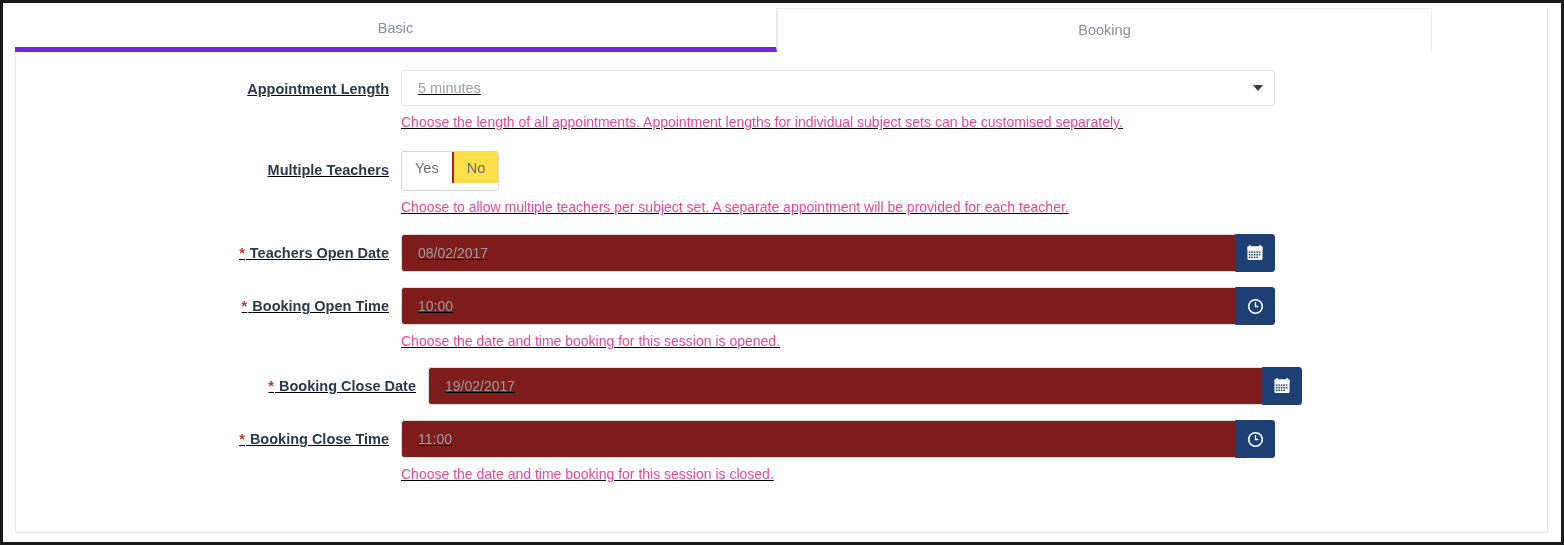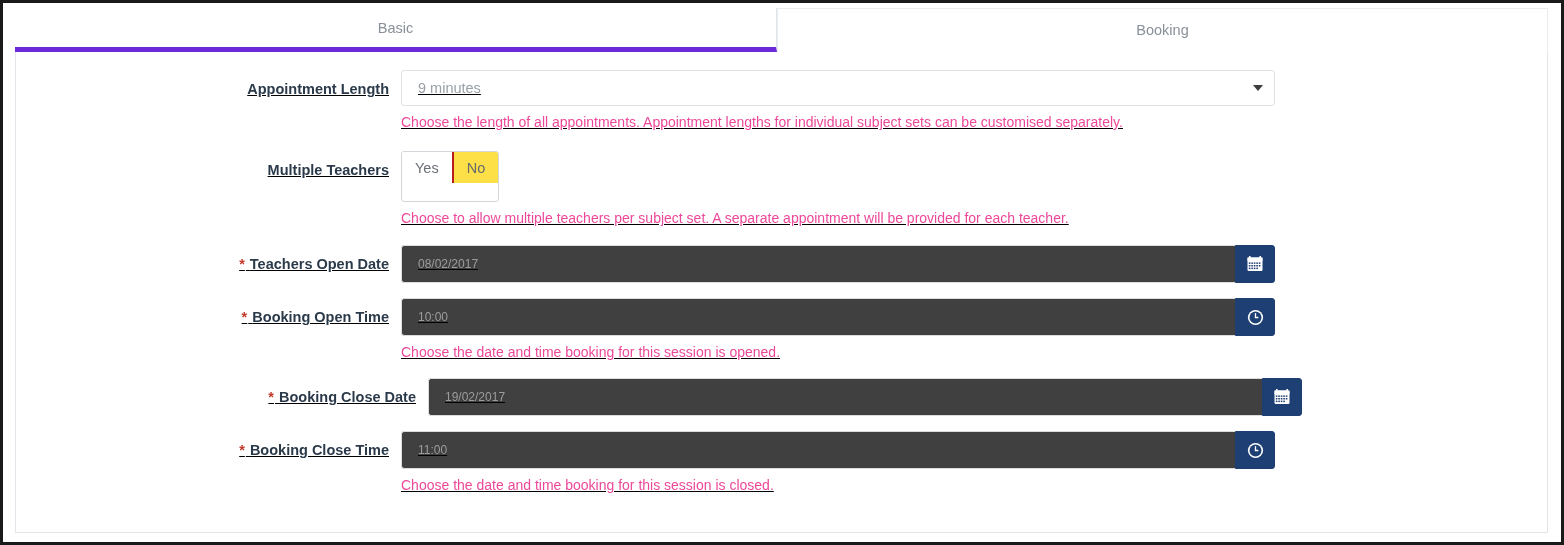--- a/index.html
+++ b/index.html
@@ -60,21 +60,21 @@
     background: #ffffff;
     cursor: pointer;
     user-select: none;
   }
   .tab-basic {
     width: 762px;
     border-bottom: 5px solid #6d28d9;
     border-right: 1px solid #e2e6ea;
   }
   .tab-booking {
-    width: 771px;
+    width: 655px;
     border-top: 1px solid #e8ecef;
     border-left: 1px solid #e8ecef;
     border-right: 1px solid #e8ecef;
     border-bottom: 1px solid transparent;
     background: #ffffff;
     position: relative;
     z-index: 3;
   }
 
   
@@ -146,21 +146,21 @@
     color: #ec4899;
     padding-left: 0px;
     margin-top: 8px;
     line-height: 17px;
     white-space: nowrap;
   }
 
   
   .btn-group {
     display: inline-flex;
-    height: 51px;
+    height: 40px;
     border: 1px solid #d3d7db;
     border-radius: 3px;
     overflow: hidden;
     box-sizing: border-box;
   }
   .btn-group .bg-btn {
     box-sizing: border-box;
     min-width: 46px;
     padding: 0 13px;
     height: 31px;
@@ -182,25 +182,25 @@
   
   .input-group {
     display: flex;
     width: 874px;
     height: 38px;
   }
   .ig-input {
     box-sizing: border-box;
     flex: 1;
     height: 38px;
-    background: #404040;
+    background: #7f1d1d;
     border: 1px solid #dcdcdc;
     border-right: none;
     border-radius: 3px 0 0 3px;
-    font-size: 12px;
+    font-size: 14px;
     color: #9c9c9c;
     line-height: 36px;
     padding-left: 16px;
     cursor: text;
   }
   .ig-addon {
     box-sizing: border-box;
     width: 40px;
     height: 38px;
     background: #1e3f73;
@@ -228,21 +228,21 @@
       <span>Booking</span>
     </div>
   </div>
 
   <div class="form">
 
     <div class="form-row" style="margin-top:18px;">
       <div class="lbl">Appointment Length</div>
       <div class="ctrl">
         <div class="sel-wrap">
-          <div class="sel">9 minutes</div>
+          <div class="sel">5 minutes</div>
           <div class="caret"></div>
         </div>
         <div class="help">Choose the length of all appointments. Appointment lengths for individual subject sets can be customised separately.</div>
       </div>
     </div>
 
     <div class="form-row" style="margin-top:20px;">
       <div class="lbl">Multiple Teachers</div>
       <div class="ctrl">
         <div class="btn-group">

